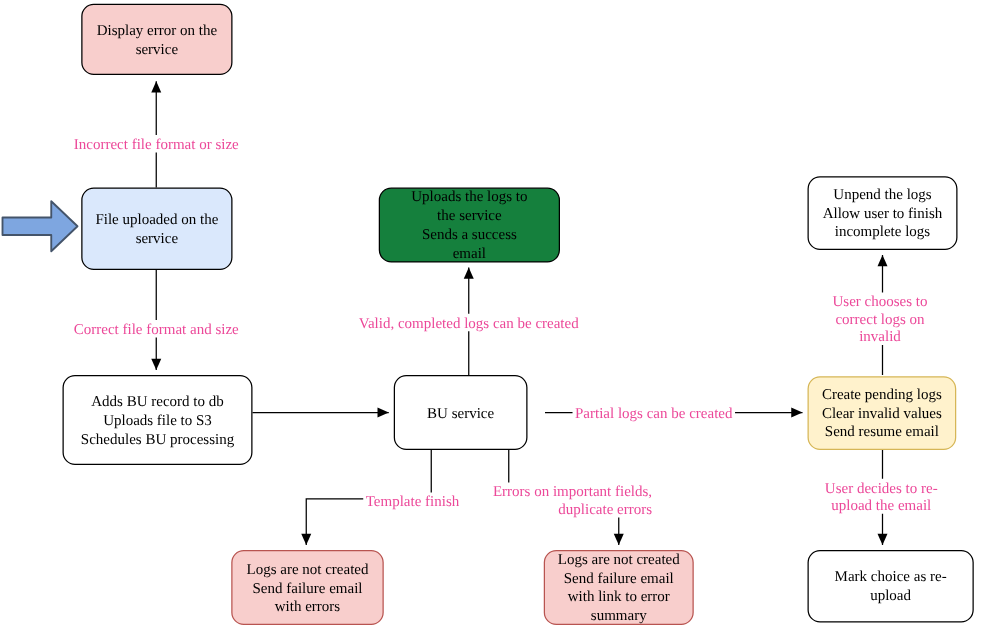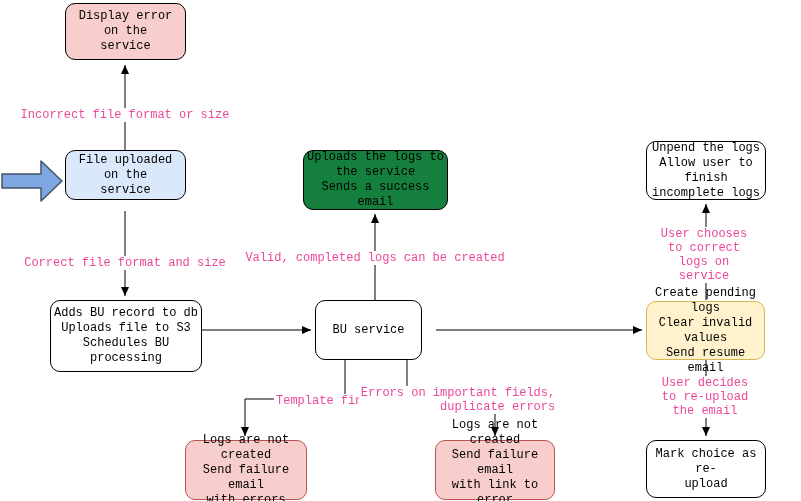--- a/index.html
+++ b/index.html
@@ -1,18 +1,18 @@
 <!DOCTYPE html>
 <html><head>
 <meta charset="utf-8">
 <style>
   html,body{margin:0;padding:0;background:#fff;}
   #canvas{
     position:relative;width:801px;height:501px;background:#ffffff;
-    font-family:Liberation Mono, monospace;overflow:hidden;
+    font-family:Liberation Serif, serif;overflow:hidden;
   }
   #edges{position:absolute;left:0;top:0;width:801px;height:501px;}
   .node{
     position:absolute;box-sizing:border-box;border:1px solid #000;border-radius:10px;
     display:flex;align-items:center;justify-content:center;text-align:center;
     font-size:12px;line-height:15px;color:#000;white-space:pre-line;padding:2px;
   }
   .edge-label{
     position:absolute;transform:translate(-50%,-50%);background:#ffffff;
     font-size:12px;line-height:14px;color:#ec4899;text-align:center;
@@ -40,21 +40,21 @@
     <line x1="436" y1="330" x2="642" y2="330" stroke="#000" marker-end="url(#arr)"></line>
     <polyline points="345,360 345,399 245,399 245,436" fill="none" stroke="#000" marker-end="url(#arr)"></polyline>
     <polyline points="407,360 407,395 495,395 495,436" fill="none" stroke="#000" marker-end="url(#arr)"></polyline>
     <line x1="706" y1="300" x2="706" y2="204" stroke="#000" marker-end="url(#arr)"></line>
     <line x1="706" y1="360" x2="706" y2="436" stroke="#000" marker-end="url(#arr)"></line>
   </svg>
 
   <div class="node" style="left: 65px; top: 3px; width: 121px; height: 57px; background: rgb(248, 206, 204); border-color: rgb(0, 0, 0);">Display error on the
 service</div>
 
-  <div class="node" style="left: 65px; top: 150px; width: 121px; height: 50px; background: rgb(218, 232, 252); border-color: rgb(0, 0, 0);">File uploaded on the
+  <div class="node" style="left: 65px; top: 150px; width: 121px; height: 66px; background: rgb(218, 232, 252); border-color: rgb(0, 0, 0);">File uploaded on the
 service</div>
 
   <div class="node" style="left: 50px; top: 300px; width: 152px; height: 72px; background: rgb(255, 255, 255); border-color: rgb(0, 0, 0);">Adds BU record to db
 Uploads file to S3
 Schedules BU processing</div>
 
   <div class="node" style="left: 303px; top: 150px; width: 145px; height: 60px; background: #15803d; border-color: rgb(0, 0, 0);">Uploads the logs to
 the service
 Sends a success
 email</div>
@@ -62,41 +62,42 @@
   <div class="node" style="left: 315px; top: 300px; width: 107px; height: 60px; background: rgb(255, 255, 255); border-color: rgb(0, 0, 0);">BU service</div>
 
   <div class="node" style="left: 646px; top: 301px; width: 119px; height: 59px; background: rgb(255, 242, 204); border-color: rgb(214, 182, 86);">Create pending logs
 Clear invalid values
 Send resume email</div>
 
   <div class="node" style="left: 646px; top: 141px; width: 120px; height: 59px; background: rgb(255, 255, 255); border-color: rgb(0, 0, 0);">Unpend the logs
 Allow user to finish
 incomplete logs</div>
 
-  <div class="node" style="left: 646px; top: 440px; width: 120px; height: 58px; background: rgb(255, 255, 255); border-color: rgb(0, 0, 0);">Mark choice as re-
+  <div class="node" style="left: 646px; top: 440px; width: 133px; height: 58px; background: rgb(255, 255, 255); border-color: rgb(0, 0, 0);">Mark choice as re-
 upload</div>
 
   <div class="node" style="left: 185px; top: 440px; width: 122px; height: 60px; background: rgb(248, 206, 204); border-color: rgb(184, 84, 80);">Logs are not created
 Send failure email
 with errors</div>
 
   <div class="node" style="left: 435px; top: 440px; width: 120px; height: 60px; background: rgb(248, 206, 204); border-color: rgb(184, 84, 80);">Logs are not created
 Send failure email
 with link to error
 summary</div>
 
   <div class="edge-label" style="left:125px;top:115px;">Incorrect file format or size</div>
 
   <div class="edge-label" style="left:375px;top:258px;">Valid, completed logs can be created</div>
 
   <div class="edge-label" style="left:125px;top:263px;">Correct file format and size</div>
 
+  <div class="edge-label" style="left:523px;top:330px;">Partial logs can be created</div>
 
   <div class="edge-label" style="left:330px;top:401px;">Template finish</div>
 
   <div class="edge-label" style="left:458px;top:400px;text-align:right;">Errors on important fields,
 duplicate errors</div>
 
-  <div class="edge-label" style="left:704px;top:255px;">User chooses to correct logs on service</div>
+  <div class="edge-label" style="left:704px;top:255px;">User chooses to correct logs on invalid</div>
 
   <div class="edge-label" style="left:705px;top:397px;">User decides to re-upload the email</div>
 
 </div>
 
 </body></html>

